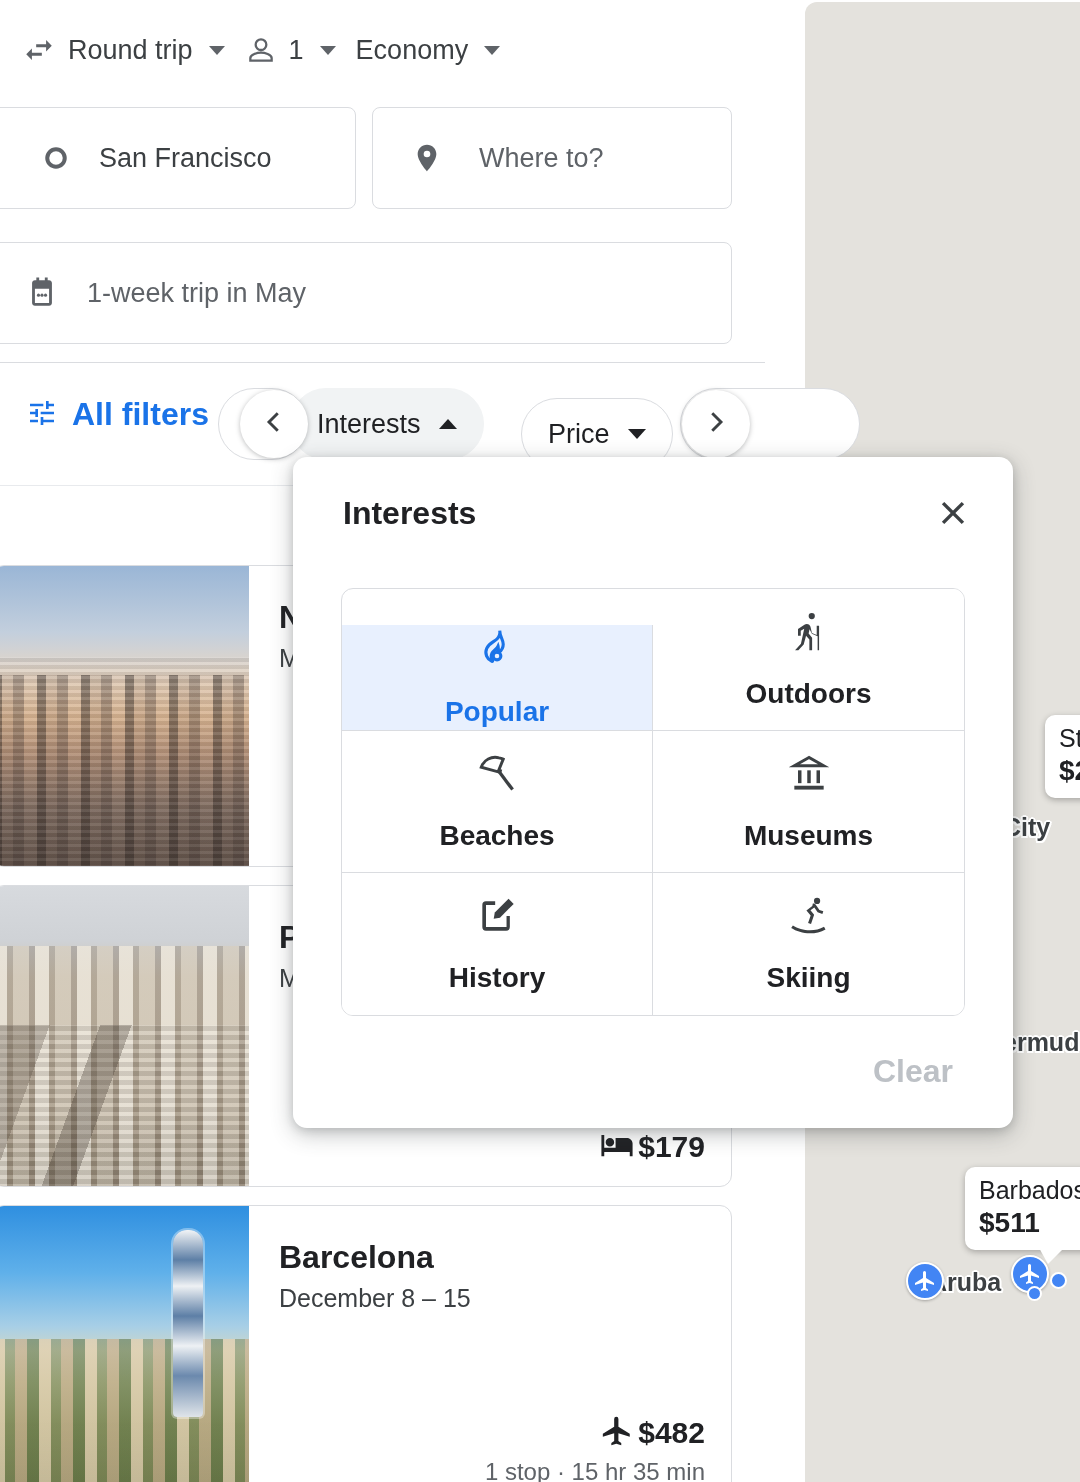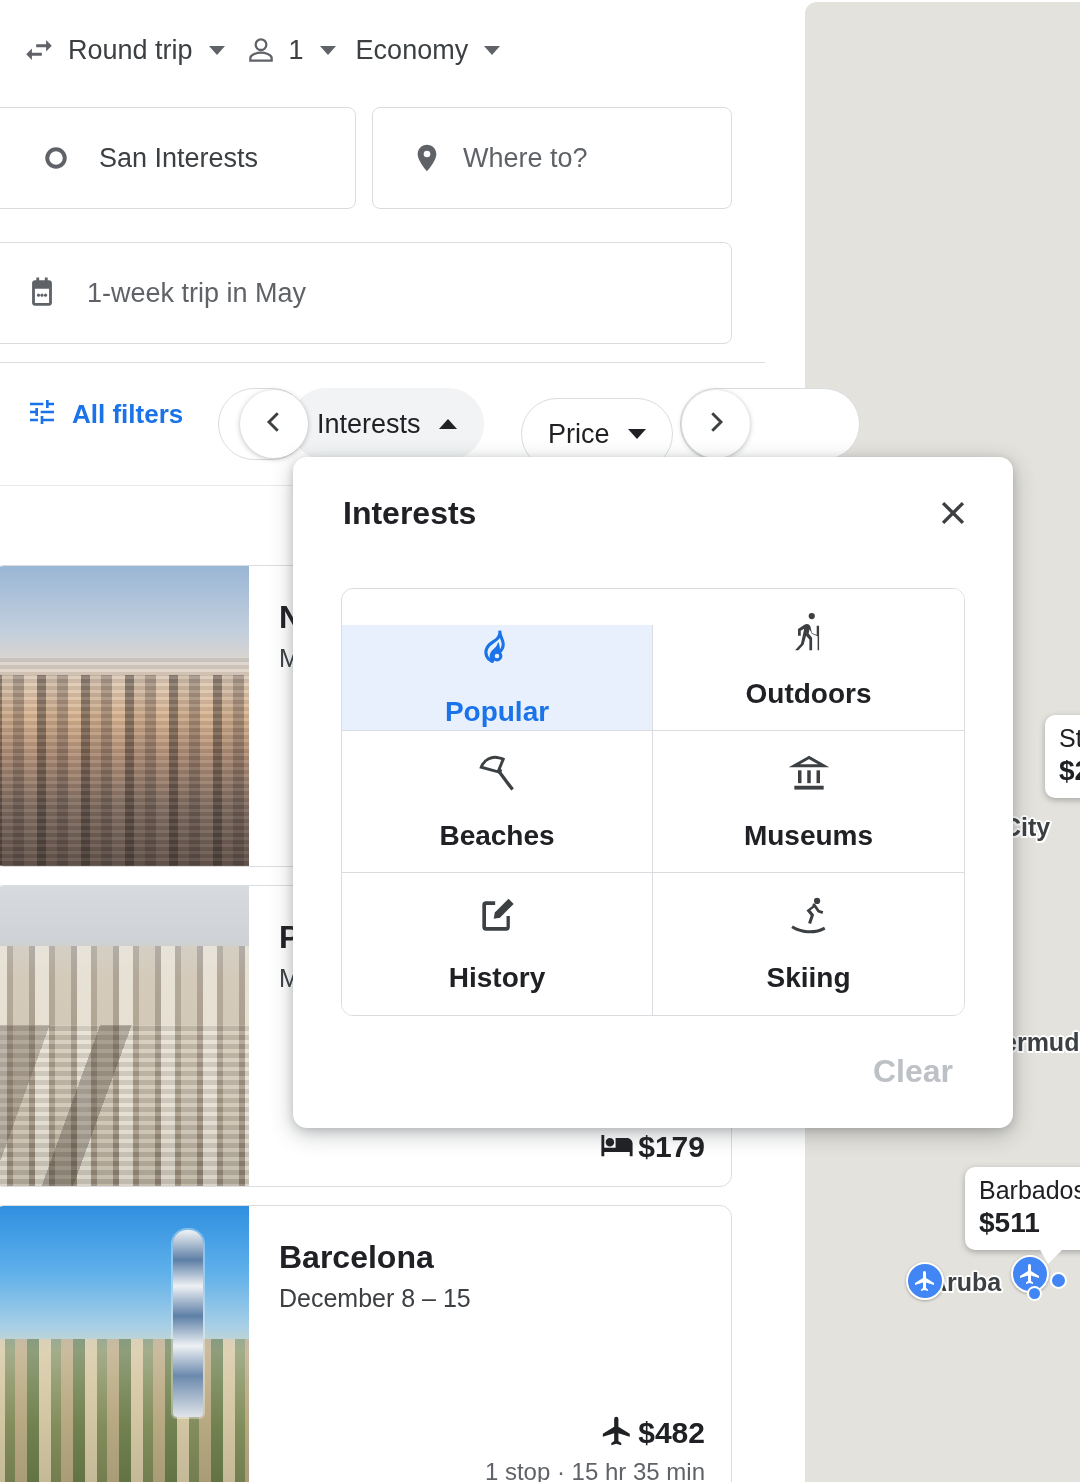--- a/index.html
+++ b/index.html
@@ -116,40 +116,40 @@
     display: flex; align-items: center;
     background: #fff;
     cursor: text;
   }
   .field .f-icon { display:flex; align-items:center; justify-content:center; }
   .field .f-icon svg { fill: #5f6368; }
   .field .f-text { font-size: 27px; color: #3c4043; }
   .field .f-text.placeholder { color: #5f6368; }
 
   #origin-field { left: -8px; top: 107px; width: 364px; height: 102px; padding-left: 48px; gap: 28px; }
-  #dest-field   { left: 372px; top: 107px; width: 360px; height: 102px; padding-left: 38px; gap: 20px; }
+  #dest-field   { left: 372px; top: 107px; width: 360px; height: 102px; padding-left: 38px; gap: 36px; }
   #date-field   { left: -8px; top: 242px; width: 740px; height: 102px; padding-left: 32px; gap: 28px; }
 
   
   .divider-top {
     position: absolute; left: 0; top: 362px; width: 765px; height: 1px; background: #dadce0;
   }
   .divider-bot {
     position: absolute; left: 0; top: 485px; width: 765px; height: 1px; background: #e8eaed;
   }
 
   
   .filter-bar { position: absolute; left: 0; top: 388px; height: 74px; width: 805px; }
   .all-filters {
     position: absolute; left: 26px; top: 8px;
     display: flex; align-items: center; gap: 14px;
     cursor: pointer;
   }
   .all-filters svg { fill: #1a73e8; }
-  .all-filters .af-label { font-size: 26px; color: #1a73e8; font-weight: bold; }
+  .all-filters .af-label { font-size: 32px; color: #1a73e8; font-weight: bold; }
 
   .chip {
     position: absolute; top: 0;
     height: 72px;
     display: flex; align-items: center; gap: 18px;
     padding: 0 26px;
     border: 1px solid #dadce0;
     border-radius: 36px;
     background: #fff;
     font-size: 27px; color: #202124;
@@ -387,21 +387,21 @@
         <span class="caret-down"></span>
       </div>
     </div>
 
     <div class="field" id="origin-field">
       <span class="f-icon">
         <svg width="30" height="30" viewBox="0 0 24 24">
             <circle cx="12" cy="12" r="7" fill="none" stroke="#5f6368" stroke-width="3.2"></circle>
           </svg>
       </span>
-      <span class="f-text">San Interests</span>
+      <span class="f-text">San Francisco</span>
     </div>
 
     <div class="field" id="dest-field">
       <span class="f-icon">
         <svg width="32" height="32" viewBox="0 0 24 24">
             <path d="M12 2C8.13 2 5 5.13 5 9c0 5.25 7 13 7 13s7-7.75 7-13c0-3.87-3.13-7-7-7zm0 9.5a2.5 2.5 0 1 1 0-5 2.5 2.5 0 0 1 0 5z"></path>
           </svg>
       </span>
       <span class="f-text placeholder">Where to?</span>
     </div>

